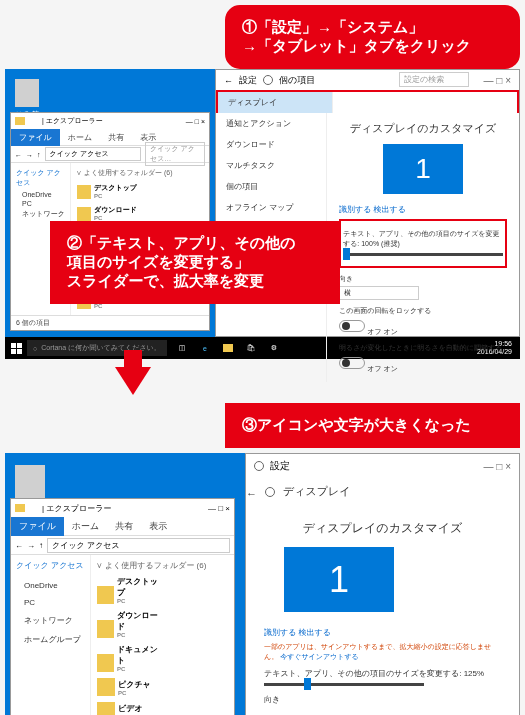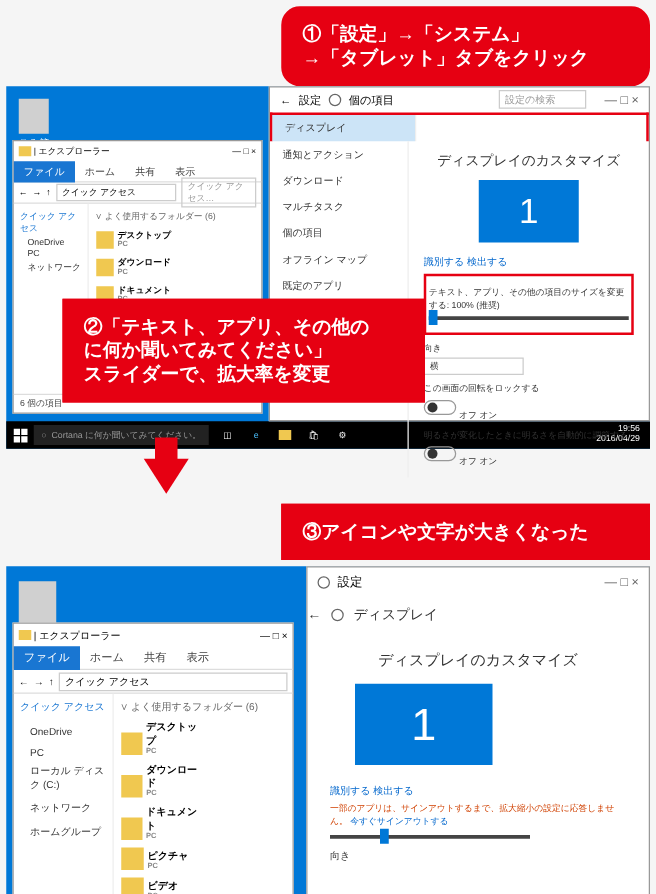--- a/index.html
+++ b/index.html
@@ -1,33 +1,33 @@
 <!DOCTYPE html>
 <html><head>
 <meta charset="utf-8">
 <style>
   * { margin: 0; padding: 0; box-sizing: border-box; }
   body { width: 525px; font-family: 'Meiryo', 'Yu Gothic', sans-serif; background: #f5f5f5; }
   
   .callout { background: #e60012; color: #fff; padding: 10px 14px; font-size: 15px; font-weight: bold; border: 3px solid #e60012; }
   .callout1 { margin: 5px 5px 0 225px; border-radius: 15px; }
-  .callout2 { position: absolute; top: 170px; left: 45px; width: 290px; z-index: 10; }
+  .callout2 { position: absolute; top: 152px; left: 45px; width: 290px; z-index: 10; }
   .callout3 { margin: 5px 5px 5px 225px; }
   
   .arrow-down { width: 0; height: 0; border-left: 18px solid transparent; border-right: 18px solid transparent; border-top: 28px solid #e60012; margin: 8px 0 8px 115px; position: relative; }
   .arrow-down::before { content: ''; position: absolute; top: -45px; left: -9px; width: 18px; height: 18px; background: #e60012; }
   
   .screenshot { position: relative; background: #0078d7; margin: 0 5px; }
   .desktop { position: relative; }
   
   .trash { position: absolute; top: 10px; left: 10px; color: #fff; font-size: 8px; text-align: center; }
   .trash-icon { width: 24px; height: 28px; background: #d0d0d0; margin: 0 auto 2px; }
   
   .explorer { position: absolute; background: #fff; border: 1px solid #999; }
-  .exp-title { display: flex; align-items: center; height: 16px; font-size: 7px; padding: 0 4px; gap: 2px; }
+  .exp-title { display: flex; align-items: center; height: 16px; font-size: 7px; padding: 0 4px; gap: 17px; }
   .exp-titlebar-icons { margin-left: auto; display: flex; gap: 2px; }
   .exp-ribbon { display: flex; height: 16px; font-size: 8px; align-items: center; }
   .exp-tab-file { background: #1976d2; color: #fff; padding: 3px 8px; }
   .exp-tab { padding: 3px 8px; color: #444; }
   .exp-nav { display: flex; align-items: center; height: 18px; border-top: 1px solid #ddd; border-bottom: 1px solid #ddd; padding: 0 4px; font-size: 7px; gap: 4px; }
   .exp-nav-path { flex: 1; border: 1px solid #ccc; padding: 1px 4px; }
   .exp-nav-search { width: 60px; border: 1px solid #ccc; padding: 1px 4px; color: #999; }
   .exp-body { display: flex; }
   .exp-sidebar { width: 60px; border-right: 1px solid #eee; padding: 3px; font-size: 7px; }
   .exp-sidebar-hdr { color: #1976d2; padding: 2px; }
@@ -222,21 +222,21 @@
           <div class="set-label">この画面の回転をロックする</div>
           <div class="toggle"></div> <span style="font-size:7px;">オフ  オン</span>
           <div class="set-label">明るさが変化したときに明るさを自動的に調節する</div>
           <div class="toggle"></div> <span style="font-size:7px;">オフ  オン</span>
         </div>
       </div>
     </div>
 
     <div class="callout callout2">
       <div>②「テキスト、アプリ、その他の</div>
-      <div>に何か聞いてみてください」</div>
+      <div>項目のサイズを変更する」</div>
       <div>スライダーで、拡大率を変更</div>
     </div>
   </div>
 
   <div class="taskbar">
     <div class="tb-start">
         <div class="win-logo">
           <span></span>
           <span></span>
           <span></span>
@@ -291,21 +291,20 @@
         <span>↑</span>
         <span class="exp-nav-path">クイック アクセス</span>
       </div>
       <div class="exp-body">
         <div class="exp-sidebar">
           <div class="exp-sidebar-hdr">クイック アクセス</div>
           <div style="height:6px;"></div>
           <div class="exp-sidebar-item">OneDrive</div>
           <div style="height:4px;"></div>
           <div class="exp-sidebar-item">PC</div>
-          <div class="exp-sidebar-item">ローカル ディスク (C:)</div>
           <div style="height:4px;"></div>
           <div class="exp-sidebar-item">ネットワーク</div>
           <div style="height:4px;"></div>
           <div class="exp-sidebar-item">ホームグループ</div>
         </div>
         <div class="exp-main">
           <div class="exp-main-hdr">∨ よく使用するフォルダー (6)</div>
           <div class="exp-items">
             <div class="exp-item">
                 <span class="exp-item-icon"></span>
@@ -360,19 +359,20 @@
         <span>ディスプレイ</span>
       </div>
       <div class="set-main">
         <div class="set-h1">ディスプレイのカスタマイズ</div>
         <div class="blue-tile">1</div>
         <div class="links">識別する 検出する</div>
         <div class="warning">
           <span>一部のアプリは、サインアウトするまで、拡大縮小の設定に応答しません。</span>
           <a>今すぐサインアウトする</a>
         </div>
+        <div class="set-label" style="font-size:8px;">テキスト、アプリ、その他の項目のサイズを変更する: 125%</div>
         <div class="slider s125"></div>
         <div class="set-label" style="font-size:8px;">向き</div>
       </div>
     </div>
   </div>
 
 </div>
 
 </body></html>

